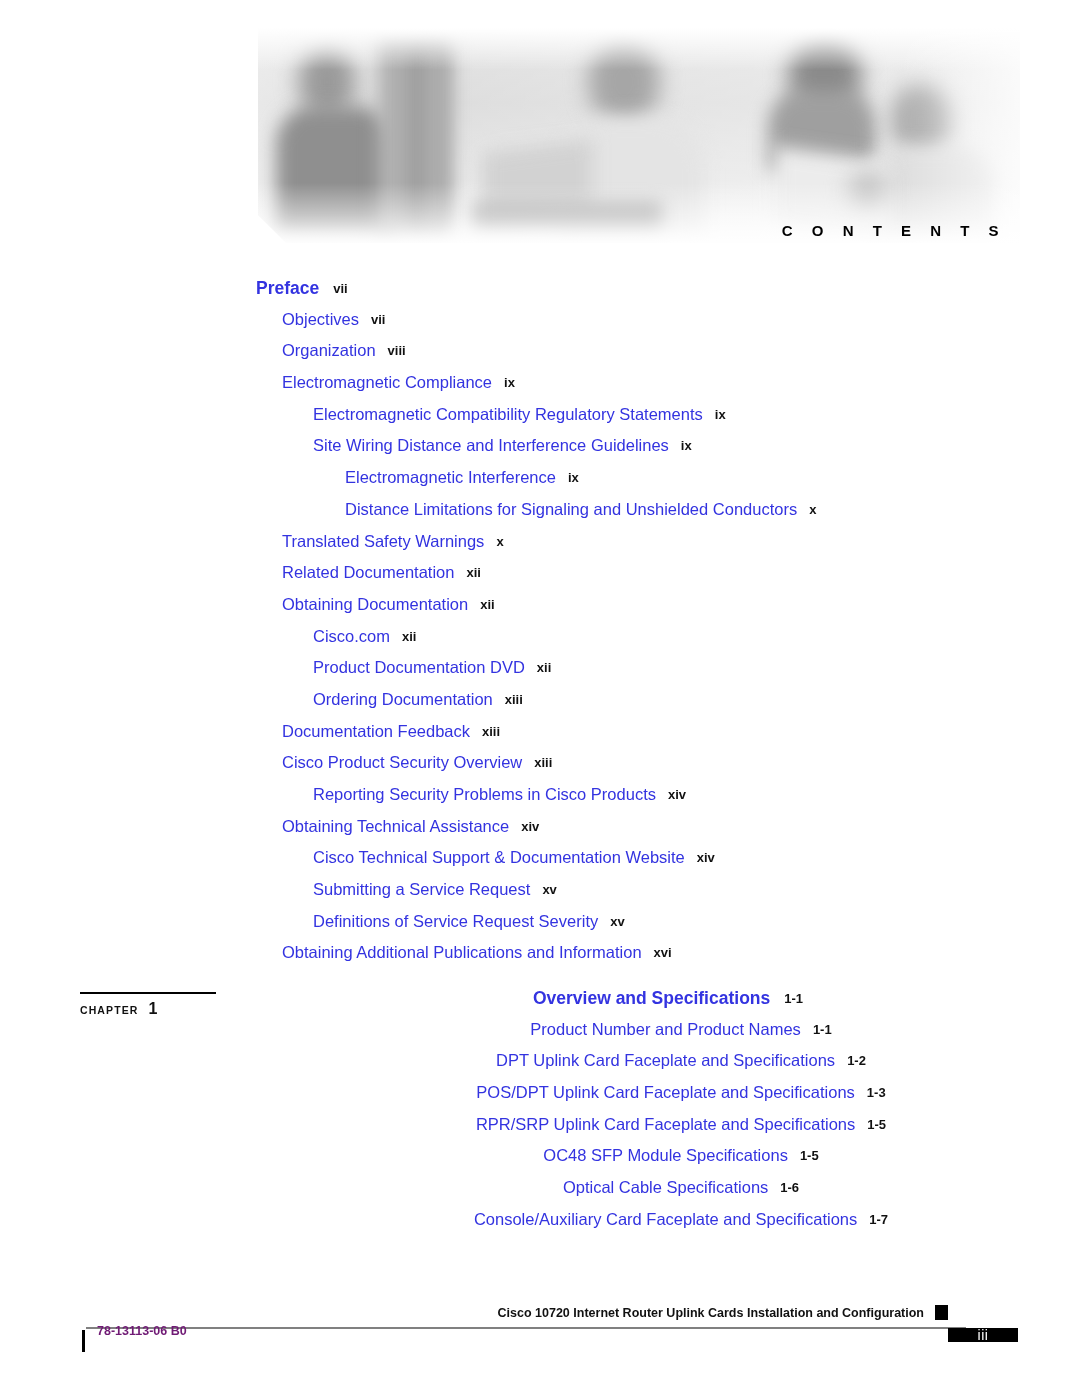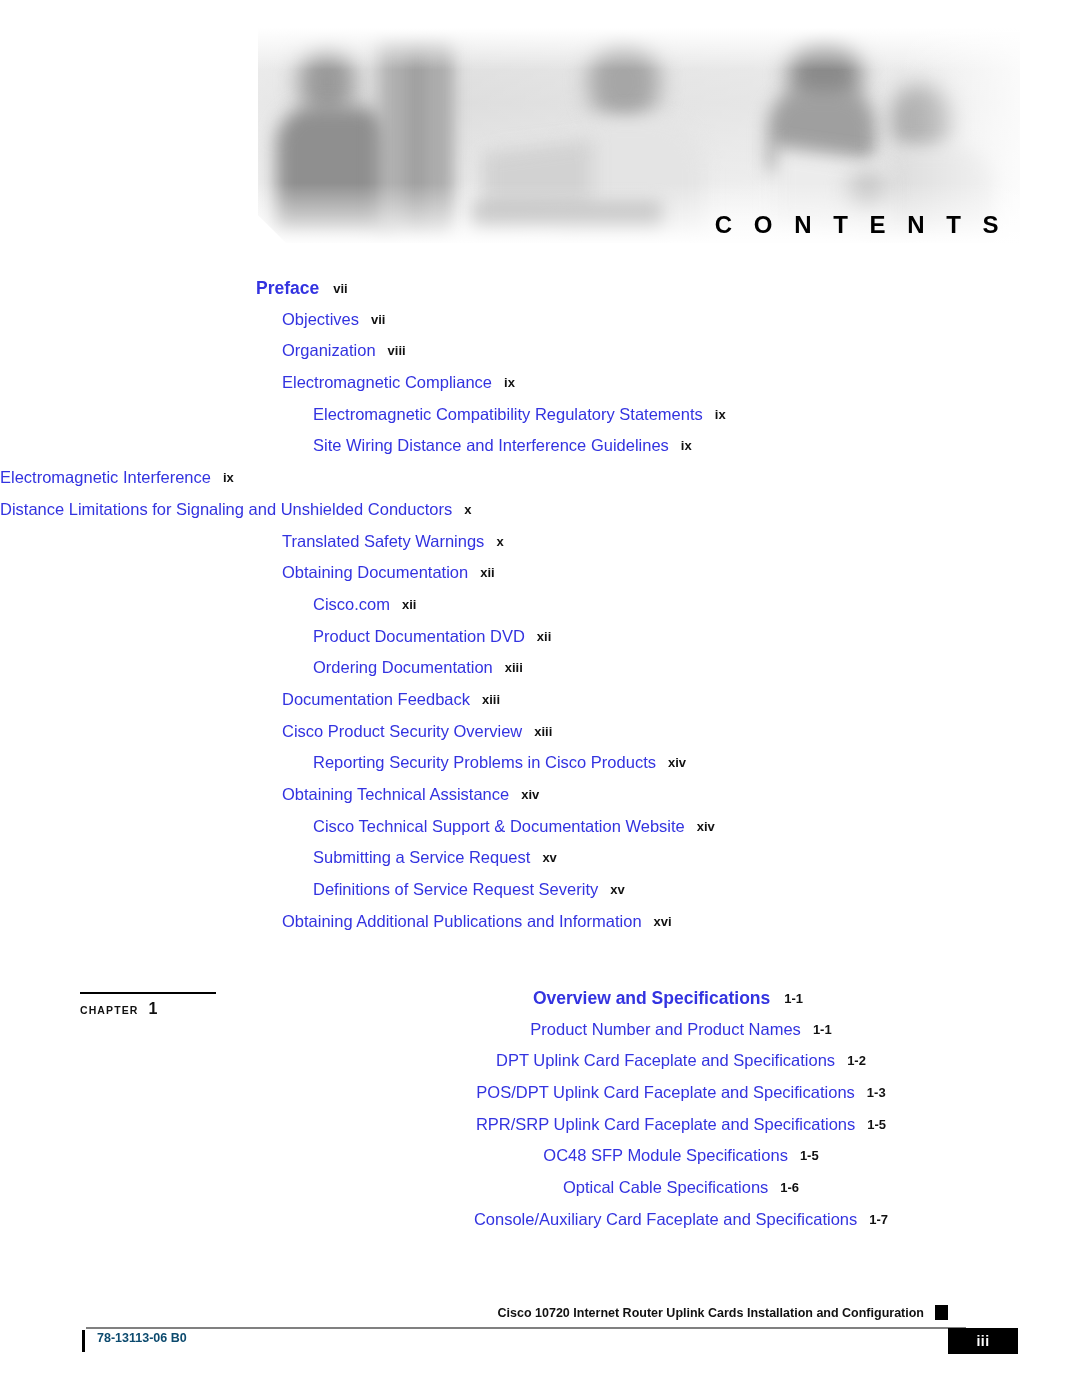--- a/index.html
+++ b/index.html
@@ -53,21 +53,21 @@
     background: linear-gradient(to top, rgba(255,255,255,0.92) 0%, rgba(255,255,255,0) 100%);
   }
   #banner .fade-right {
     position: absolute; right:0; top:0; bottom:0; width: 120px;
     background: linear-gradient(to left, rgba(255,255,255,0.75) 0%, rgba(255,255,255,0) 100%);
   }
   #contents-title {
     position: absolute;
     right: 14px;
     bottom: 4px;
-    font-size: 24px;
+    font-size: 15px;
     font-weight: bold;
     letter-spacing: 7.5px;
     color: #000000;
     font-family: "Liberation Sans", sans-serif;
   }
 
   
   #toc {
     position: absolute;
     left: 0;
@@ -91,21 +91,21 @@
     font-size: 13px;
     font-weight: bold;
     color: #111111;
     vertical-align: 1px;
   }
   .lvl0 { padding-left: 256px; font-size: 17.5px; }
   .lvl0 .ttl { font-weight: bold; font-size: 17.5px; }
   .lvl0 .pg  { margin-left: 14px; }
   .lvl1 { padding-left: 282px; }
   .lvl2 { padding-left: 313px; }
-  .lvl3 { }
+  .lvl3 { padding-left: 345px; }
 
   
   #chapter-block {
     position: absolute;
     left: 0;
     top: 988px;
     width: 1080px;
   }
   #chapter-tag {
     position: absolute;
@@ -172,35 +172,35 @@
     position: absolute;
     left: 82px;
     top: 30px;
     width: 3px;
     height: 22px;
     background: #000000;
   }
   #doc-number {
     position: absolute;
     left: 97px;
-    top: 31px;
+    top: 24px;
     font-size: 12.5px;
     font-weight: bold;
-    color: #0c4a6e;
+    color: #701a75;
   }
   #page-tab {
     position: absolute;
     left: 948px;
     top: 28px;
     width: 70px;
-    height: 26px;
+    height: 14px;
     background: #000000;
     color: #ffffff;
     font-size: 14px;
-    font-weight: bold;
+    font-weight: normal;
     display: flex;
     align-items: center;
     justify-content: center;
     letter-spacing: 0.5px;
   }
 </style>
 </head>
 <body>
 
 <div id="banner">
@@ -237,20 +237,21 @@
   </div>
   <div id="preface-entries">
       <div class="entry lvl1"><span class="ttl">Objectives</span><span class="pg">vii</span></div>
       <div class="entry lvl1"><span class="ttl">Organization</span><span class="pg">viii</span></div>
       <div class="entry lvl1"><span class="ttl">Electromagnetic Compliance</span><span class="pg">ix</span></div>
       <div class="entry lvl2"><span class="ttl">Electromagnetic Compatibility Regulatory Statements</span><span class="pg">ix</span></div>
       <div class="entry lvl2"><span class="ttl">Site Wiring Distance and Interference Guidelines</span><span class="pg">ix</span></div>
       <div class="entry lvl3"><span class="ttl">Electromagnetic Interference</span><span class="pg">ix</span></div>
       <div class="entry lvl3"><span class="ttl">Distance Limitations for Signaling and Unshielded Conductors</span><span class="pg">x</span></div>
       <div class="entry lvl1"><span class="ttl">Translated Safety Warnings</span><span class="pg">x</span></div>
+      <div class="entry lvl1"><span class="ttl">Related Documentation</span><span class="pg">xii</span></div>
       <div class="entry lvl1"><span class="ttl">Obtaining Documentation</span><span class="pg">xii</span></div>
       <div class="entry lvl2"><span class="ttl">Cisco.com</span><span class="pg">xii</span></div>
       <div class="entry lvl2"><span class="ttl">Product Documentation DVD</span><span class="pg">xii</span></div>
       <div class="entry lvl2"><span class="ttl">Ordering Documentation</span><span class="pg">xiii</span></div>
       <div class="entry lvl1"><span class="ttl">Documentation Feedback</span><span class="pg">xiii</span></div>
       <div class="entry lvl1"><span class="ttl">Cisco Product Security Overview</span><span class="pg">xiii</span></div>
       <div class="entry lvl2"><span class="ttl">Reporting Security Problems in Cisco Products</span><span class="pg">xiv</span></div>
       <div class="entry lvl1"><span class="ttl">Obtaining Technical Assistance</span><span class="pg">xiv</span></div>
       <div class="entry lvl2"><span class="ttl">Cisco Technical Support &amp; Documentation Website</span><span class="pg">xiv</span></div>
       <div class="entry lvl2"><span class="ttl">Submitting a Service Request</span><span class="pg">xv</span></div>

